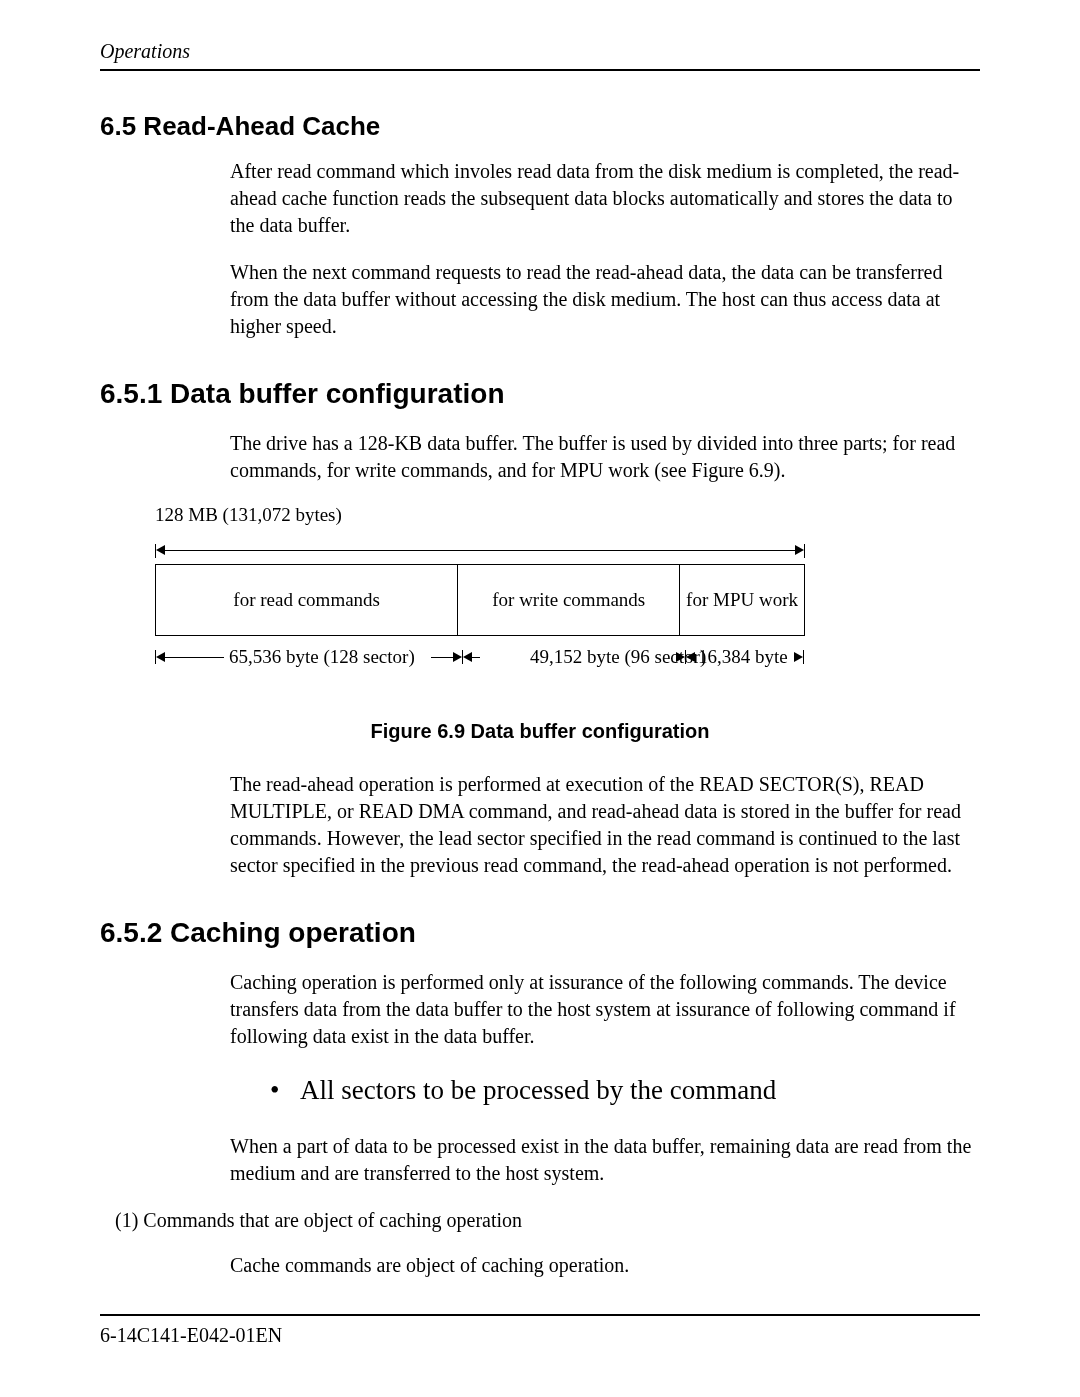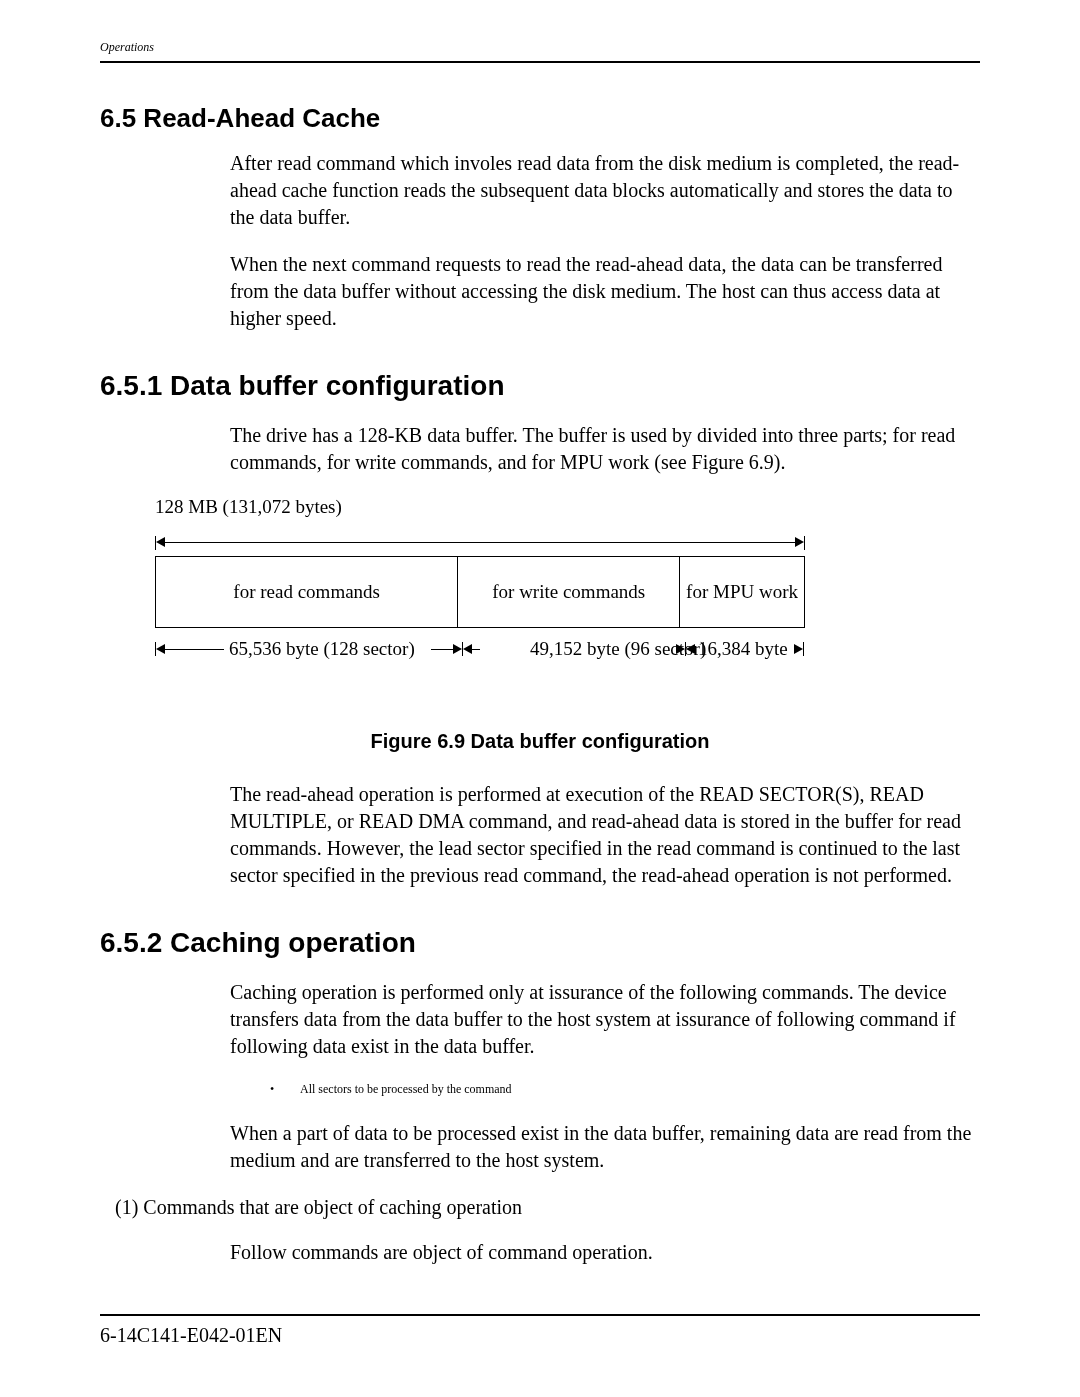--- a/index.html
+++ b/index.html
@@ -12,21 +12,21 @@
   }
   .page {
     width: 1080px;
     height: 1397px;
     position: relative;
     box-sizing: border-box;
     padding: 40px 100px 50px 100px;
   }
   .running-head {
     font-style: italic;
-    font-size: 12px;
+    font-size: 20px;
     border-bottom: 2px solid #000;
     padding-bottom: 6px;
   }
   .h1 {
     font-family: Arial, Helvetica, sans-serif;
     font-weight: bold;
     font-size: 26px;
     margin-top: 40px;
     margin-bottom: 16px;
   }
@@ -35,38 +35,38 @@
     font-weight: bold;
     font-size: 28px;
     margin-top: 38px;
     margin-bottom: 20px;
   }
   .fig-caption {
     font-family: Arial, Helvetica, sans-serif;
     font-weight: bold;
     font-size: 20px;
     text-align: center;
-    margin-top: 68px;
+    margin-top: 50px;
     margin-bottom: 28px;
   }
   .body-p {
     font-size: 20px;
     line-height: 1.35;
     margin: 0 0 20px 0;
     padding-left: 130px;
     text-align: left;
   }
   .list1-p {
     font-size: 20px;
     line-height: 1.35;
     margin: 0 0 18px 0;
     padding-left: 15px;
   }
   ul.bul {
-    font-size: 12px;
+    font-size: 27px;
     line-height: 1.5;
     margin: 0 0 22px 0;
     padding-left: 170px;
     list-style: none;
   }
   ul.bul li::before {
     content: "•";
     display: inline-block;
     width: 30px;
   }
@@ -242,21 +242,21 @@
   <p class="body-p">Caching operation is performed only at issurance of the following commands.  The device transfers data from the data buffer to the host system at issurance of following command if following data exist in the data buffer.</p>
 
   <ul class="bul">
     <li>All sectors to be processed by the command</li>
   </ul>
 
   <p class="body-p">When a part of data to be processed exist in the data buffer, remaining data are read from the medium and are transferred to the host system.</p>
 
   <p class="list1-p">(1)   Commands that are object of caching operation</p>
 
-  <p class="body-p">Follow commands are object of command operation.</p>
+  <p class="body-p">Cache commands are object of caching operation.</p>
 
   <div class="footer">
     <div class="footer-rule"></div>
     <div class="footer-row">
       <span>6-14</span>
       <span>C141-E042-01EN</span>
     </div>
   </div>
 
 </div>

